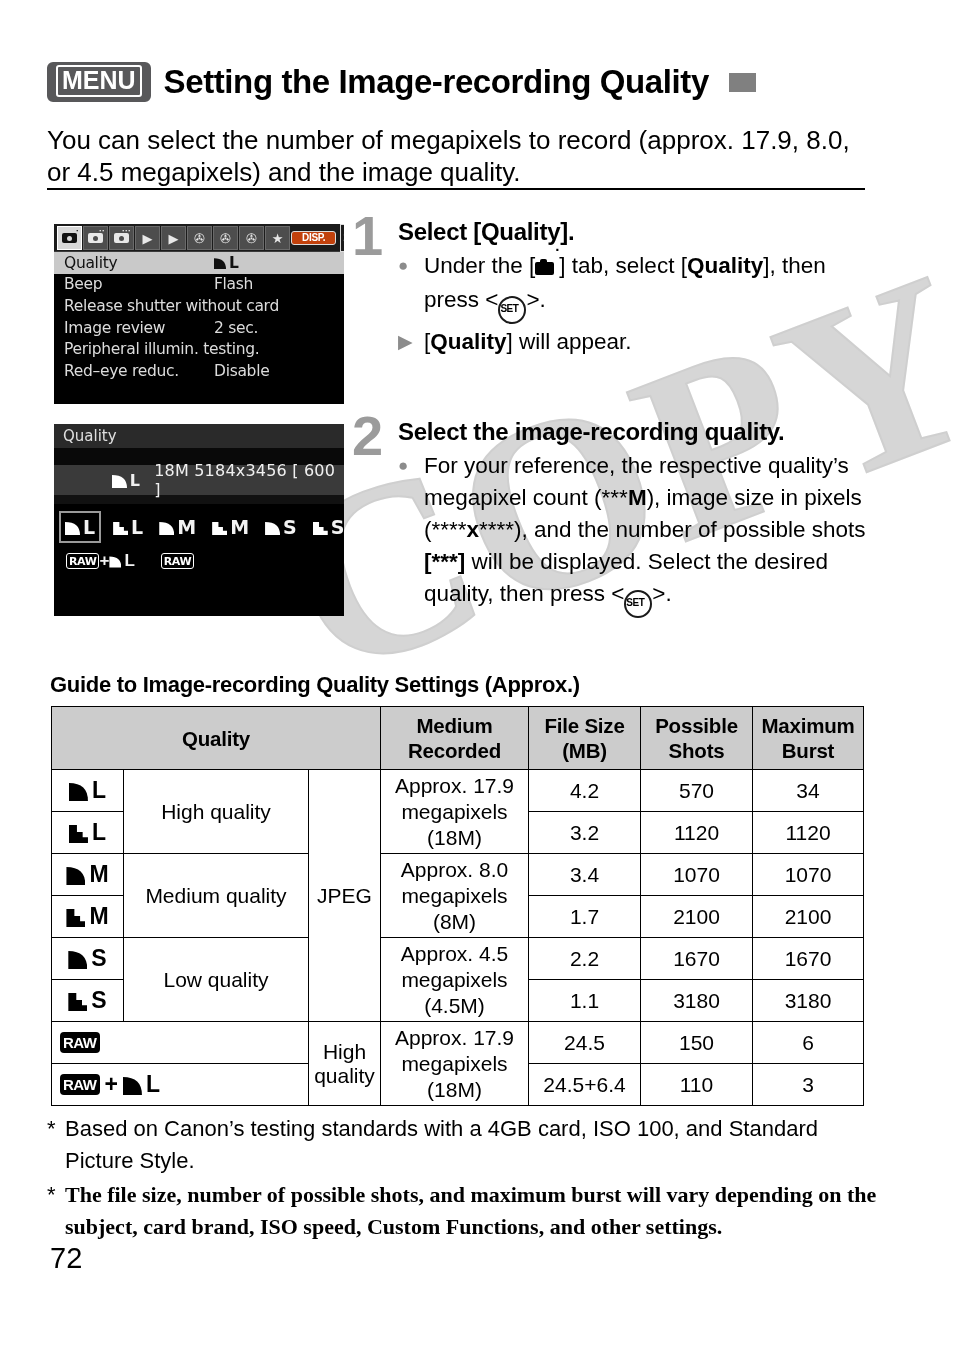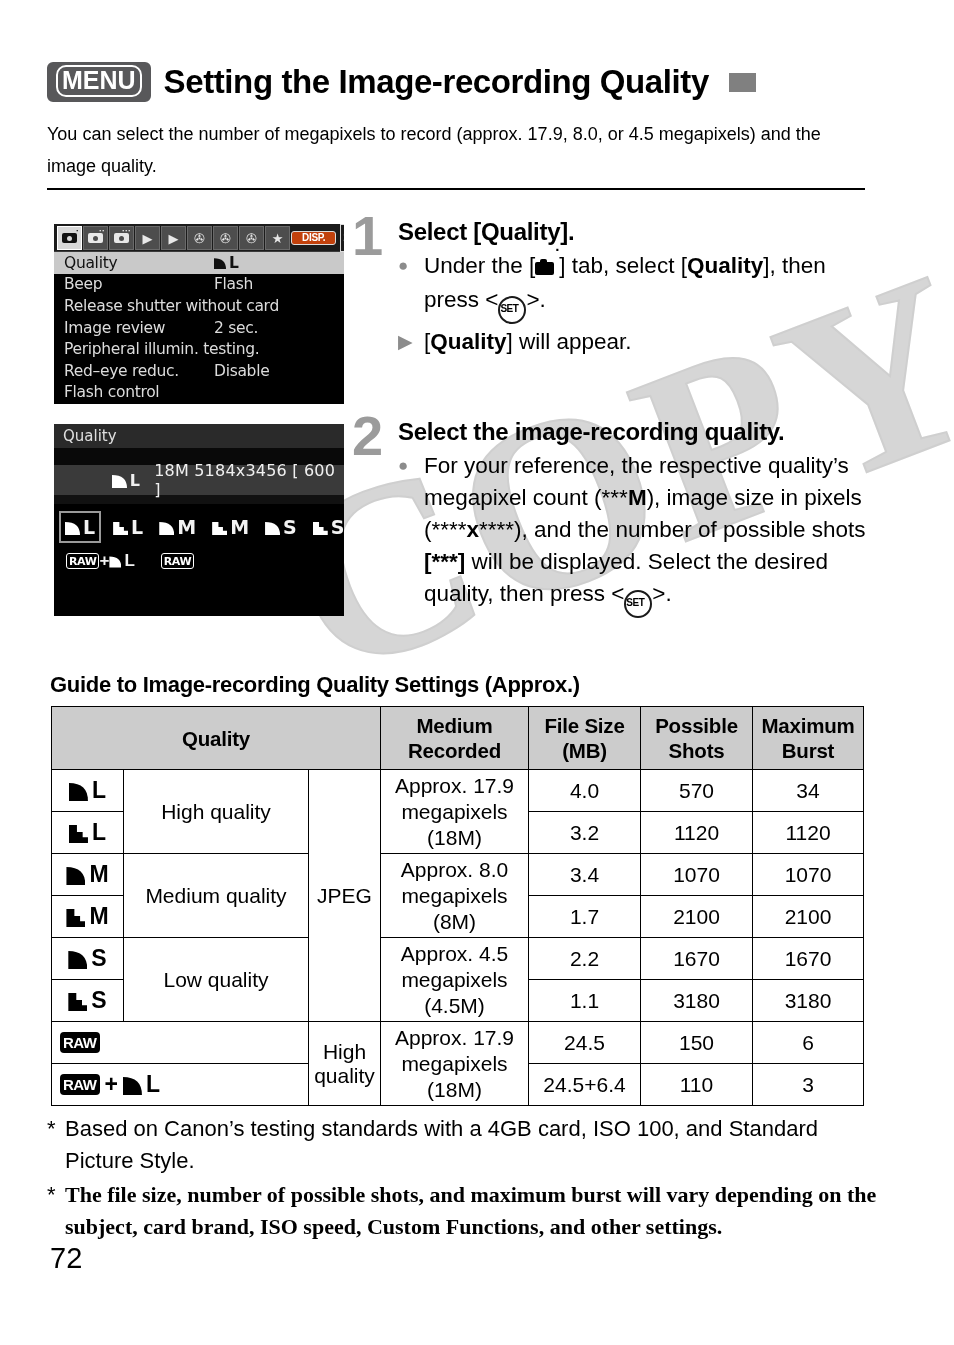--- a/index.html
+++ b/index.html
@@ -56,42 +56,42 @@
     padding: 1px 7px 3px 7px;
     border-radius: 6px;
     line-height: 1;
     border: 2px solid #58585a;
     margin-right: 13px;
     font-family: "Liberation Sans", sans-serif;
   }
   .menu-badge .inner {
     display: inline-block;
     border: 2px solid #fff;
-    border-radius: 10px;
+    border-radius: 3px;
     padding: 1px 4px 2px 4px;
     line-height: 1;
   }
   #title-text {
     font-size: 33px;
     font-weight: bold;
     letter-spacing: -0.4px;
     white-space: nowrap;
   }
   #header-square {
     width: 27px; height: 19px;
     background: #808080;
     margin-left: 20px;
     flex: 0 0 auto;
   }
 
   #intro {
     position: absolute;
-    left: 47px; top: 118px;
+    left: 47px; top: 124px;
     width: 810px;
-    font-size: 18px;
+    font-size: 26px;
     line-height: 32px;
   }
 
   #rule-top {
     position: absolute;
     left: 47px; top: 188px;
     width: 818px; height: 2px;
     background: #000;
   }
 
@@ -520,23 +520,20 @@
   <div class="menurow">
     <span class="mlabel">Image review</span>
     <span class="mvalue">2 sec.</span>
   </div>
   <div class="menurow">
     <span class="mlabel">Peripheral illumin. testing.</span>
   </div>
   <div class="menurow">
     <span class="mlabel">Red–eye reduc.</span>
     <span class="mvalue">Disable</span>
-  </div>
-  <div class="menurow">
-    <span class="mlabel">Flash control</span>
   </div>
 </div>
 
 <div id="quality-shot" class="camshot">
   <div class="qheader">Quality</div>
   <div class="qgap"></div>
   <div class="qinfo">
     <span class="qmark fine"></span>
         <b>L</b>
     <span class="qsize">18M 5184x3456 [ 600 ]</span>
@@ -635,21 +632,21 @@
     <tr>
       <td>
             <span class="icon-cell-inner">
               <span class="tmark fine"></span>
               <span class="tletter">L</span>
             </span>
           </td>
       <td rowspan="2">High quality</td>
       <td rowspan="6" class="c-fmt">JPEG</td>
       <td rowspan="2" class="px-cell"><span>Approx. 17.9</span><br><span>megapixels</span><br><span>(18M)</span></td>
-      <td>4.0</td>
+      <td>4.2</td>
       <td>570</td>
       <td>34</td>
     </tr>
 
     <tr>
       <td>
             <span class="icon-cell-inner">
               <span class="tmark norm"></span>
               <span class="tletter">L</span>
             </span>

